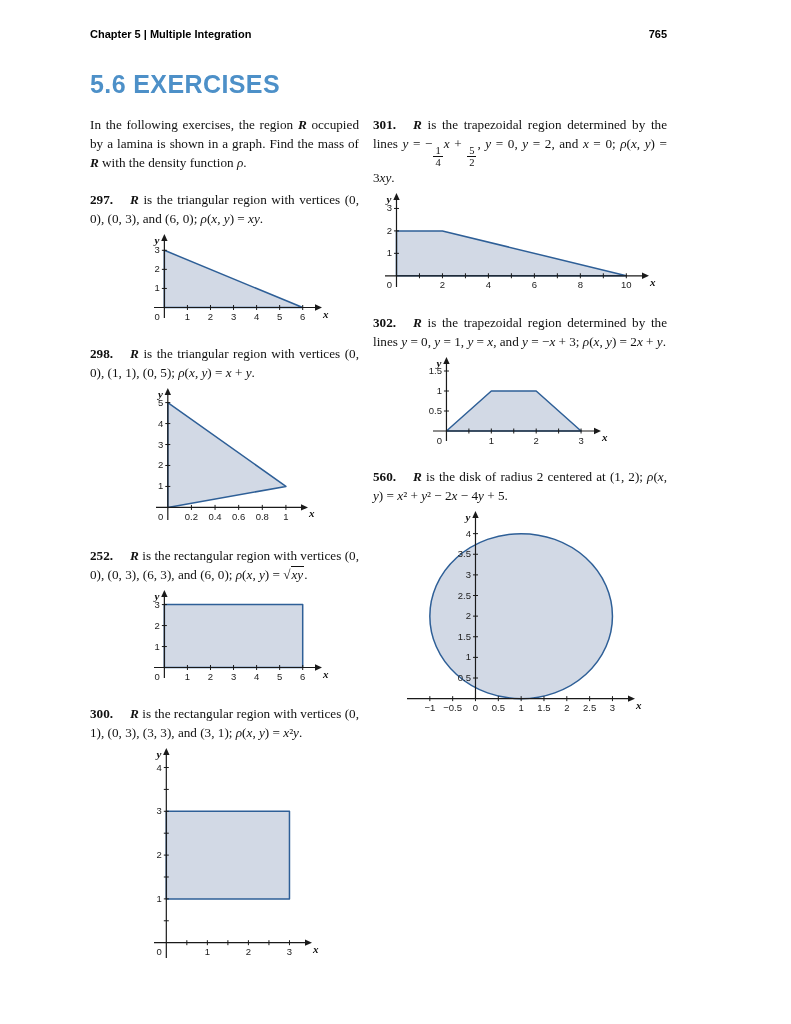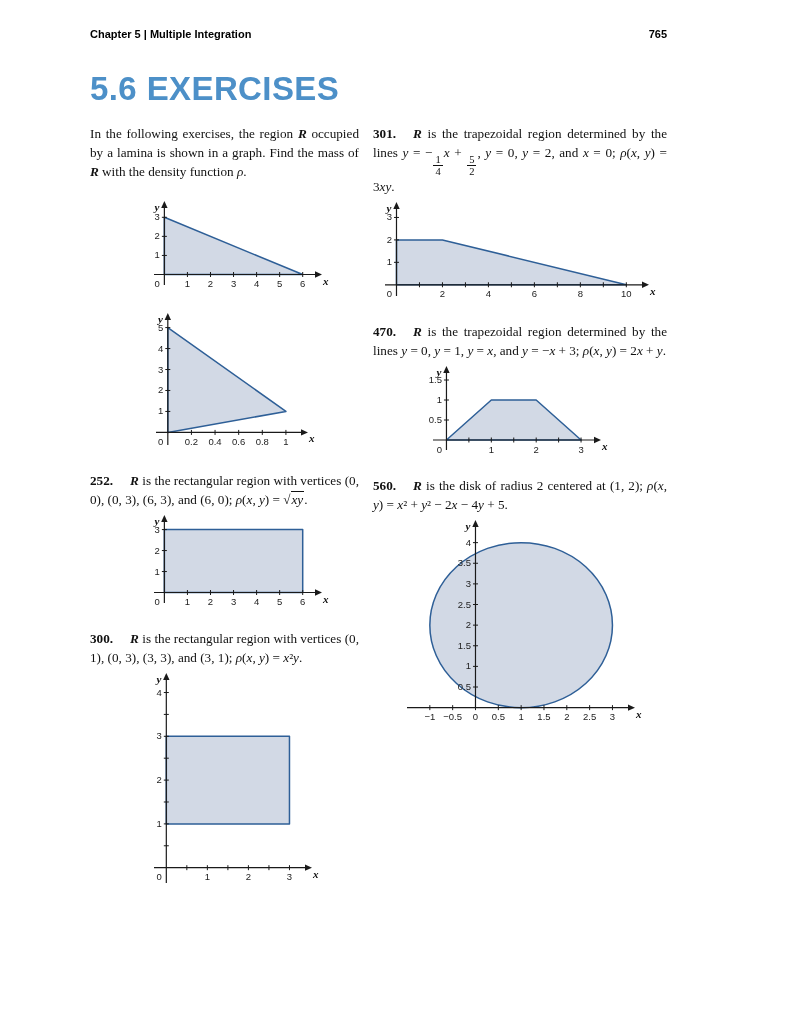--- a/index.html
+++ b/index.html
@@ -6,21 +6,21 @@
   body {
     width:791px; height:1024px; overflow:hidden;
     font-family:"Liberation Serif", serif; color:#111;
   }
   .page { box-sizing:border-box; width:727px; height:1024px; padding:28px 60px 0 90px; }
   .header {
     display:flex; justify-content:space-between; align-items:baseline;
     font-family:"Liberation Sans", sans-serif; font-weight:bold; font-size:11px; color:#000;
   }
   .section-title {
-    font-family:"Liberation Sans", sans-serif; font-weight:bold; font-size:33px;
+    font-family:"Liberation Sans", sans-serif; font-weight:bold; font-size:25px;
     letter-spacing:0.4px; margin:30px 0 16px 0;
   }
   .cols { display:flex; gap:14px; }
   .col { width:303px; }
   .intro, .ptext {
     font-size:13.2px; line-height:1.44; text-align:justify;
     text-justify:inter-word; margin:0;
   }
   .intro { margin-bottom:18px; }
   .problem { margin-bottom:10px; }
@@ -46,20 +46,21 @@
 <div class="page">
   <div class="header">
     <span>Chapter 5 | Multiple Integration</span>
     <span>765</span>
   </div>
   <h1 class="section-title" style="color: rgb(77, 144, 200);">5.6 EXERCISES</h1>
   <div class="cols">
     <div class="col">
         <p class="intro">In the following exercises, the region <span class="bi">R</span> occupied by a lamina is shown in a graph. Find the mass of <span class="bi">R</span> with the density function <i>ρ</i>.</p>
         <div class="problem">
+          <p class="ptext"><span class="pnum">297.</span><span class="bi">R</span> is the triangular region with vertices (0, 0), (0, 3), and (6, 0); <i>ρ</i>(<i>x</i>, <i>y</i>) = <i>xy</i>.</p>
           <div class="graph" style="margin-left: 54px;">
             <svg width="196" height="102">
               <polygon points="20.375,75.51162790697674 20.375,18.30232558139535 158.70833333333331,75.51162790697674" fill="#d2d9e5" stroke="#2e5f97" stroke-width="1.5" stroke-linejoin="round"></polygon>
               <line x1="10" y1="75.51162790697674" x2="171" y2="75.51162790697674" stroke="#1a1a1a" stroke-width="1.2"></line>
               <polygon points="178,75.51162790697674 171,72.31162790697674 171,78.71162790697674" fill="#1a1a1a"></polygon>
               <line x1="20.375" y1="86" x2="20.375" y2="9" stroke="#1a1a1a" stroke-width="1.2"></line>
               <polygon points="20.375,2 17.175,9 23.575,9" fill="#1a1a1a"></polygon>
               <line x1="43.43055555555555" y1="73.01162790697674" x2="43.43055555555555" y2="78.01162790697674" stroke="#1a1a1a" stroke-width="1"></line>
               <text x="43.43055555555555" y="88.01162790697674" text-anchor="middle" class="tick">1</text>
               <line x1="66.48611111111111" y1="73.01162790697674" x2="66.48611111111111" y2="78.01162790697674" stroke="#1a1a1a" stroke-width="1"></line>
@@ -78,20 +79,21 @@
               <text x="15.875" y="40.372093023255815" text-anchor="end" class="tick">2</text>
               <line x1="17.875" y1="18.30232558139535" x2="22.875" y2="18.30232558139535" stroke="#1a1a1a" stroke-width="1"></line>
               <text x="15.875" y="21.30232558139535" text-anchor="end" class="tick">3</text>
               <text x="15.875" y="88.01162790697674" text-anchor="end" class="tick">0</text>
               <text x="179" y="85.51162790697674" text-anchor="start" class="axisletter">x</text>
               <text x="15.375" y="12" text-anchor="end" class="axisletter">y</text>
             </svg>
           </div>
         </div>
         <div class="problem">
+          <p class="ptext"><span class="pnum">298.</span><span class="bi">R</span> is the triangular region with vertices (0, 0), (1, 1), (0, 5); <i>ρ</i>(<i>x</i>, <i>y</i>) = <i>x</i> + <i>y</i>.</p>
           <div class="graph" style="margin-left: 56px;">
             <svg width="180" height="150">
               <polygon points="21.811023622047244,121.41935483870968 139.9212598425197,100.4516129032258 21.811023622047244,16.58064516129032" fill="#d2d9e5" stroke="#2e5f97" stroke-width="1.5" stroke-linejoin="round"></polygon>
               <line x1="10" y1="121.41935483870968" x2="155" y2="121.41935483870968" stroke="#1a1a1a" stroke-width="1.2"></line>
               <polygon points="162,121.41935483870968 155,118.21935483870968 155,124.61935483870968" fill="#1a1a1a"></polygon>
               <line x1="21.811023622047244" y1="134" x2="21.811023622047244" y2="9" stroke="#1a1a1a" stroke-width="1.2"></line>
               <polygon points="21.811023622047244,2 18.611023622047245,9 25.011023622047244,9" fill="#1a1a1a"></polygon>
               <line x1="45.43307086614174" y1="118.91935483870968" x2="45.43307086614174" y2="123.91935483870968" stroke="#1a1a1a" stroke-width="1"></line>
               <text x="45.43307086614174" y="133.9193548387097" text-anchor="middle" class="tick">0.2</text>
               <line x1="69.05511811023622" y1="118.91935483870968" x2="69.05511811023622" y2="123.91935483870968" stroke="#1a1a1a" stroke-width="1"></line>
@@ -225,21 +227,21 @@
               <text x="16.99122807017544" y="42.90243902439024" text-anchor="end" class="tick">2</text>
               <line x1="18.99122807017544" y1="17.463414634146332" x2="23.99122807017544" y2="17.463414634146332" stroke="#1a1a1a" stroke-width="1"></line>
               <text x="16.99122807017544" y="20.463414634146332" text-anchor="end" class="tick">3</text>
               <text x="16.99122807017544" y="97.28048780487805" text-anchor="end" class="tick">0</text>
               <text x="275" y="94.78048780487805" text-anchor="start" class="axisletter">x</text>
               <text x="16.49122807017544" y="12" text-anchor="end" class="axisletter">y</text>
             </svg>
           </div>
         </div>
         <div class="problem">
-          <p class="ptext"><span class="pnum">470.</span><span class="bi">R</span> is the trapezoidal region determined by the lines <i>y</i> = 0, <i>y</i> = 1, <i>y</i> = <i>x</i>, and <i>y</i> = −<i>x</i> + 3; <i>ρ</i>(<i>x</i>, <i>y</i>) = 2<i>x</i> + <i>y</i>.</p>
+          <p class="ptext"><span class="pnum">302.</span><span class="bi">R</span> is the trapezoidal region determined by the lines <i>y</i> = 0, <i>y</i> = 1, <i>y</i> = <i>x</i>, and <i>y</i> = −<i>x</i> + 3; <i>ρ</i>(<i>x</i>, <i>y</i>) = 2<i>x</i> + <i>y</i>.</p>
           <div class="graph" style="margin-left: 50px;">
             <svg width="196" height="102">
               <polygon points="23.45945945945946,76 68.32432432432432,36 113.1891891891892,36 158.05405405405406,76" fill="#d2d9e5" stroke="#2e5f97" stroke-width="1.5" stroke-linejoin="round"></polygon>
               <line x1="10" y1="76" x2="171" y2="76" stroke="#1a1a1a" stroke-width="1.2"></line>
               <polygon points="178,76 171,72.8 171,79.2" fill="#1a1a1a"></polygon>
               <line x1="23.45945945945946" y1="86" x2="23.45945945945946" y2="9" stroke="#1a1a1a" stroke-width="1.2"></line>
               <polygon points="23.45945945945946,2 20.25945945945946,9 26.65945945945946,9" fill="#1a1a1a"></polygon>
               <line x1="68.32432432432432" y1="73.5" x2="68.32432432432432" y2="78.5" stroke="#1a1a1a" stroke-width="1"></line>
               <text x="68.32432432432432" y="88.5" text-anchor="middle" class="tick">1</text>
               <line x1="113.1891891891892" y1="73.5" x2="113.1891891891892" y2="78.5" stroke="#1a1a1a" stroke-width="1"></line>

